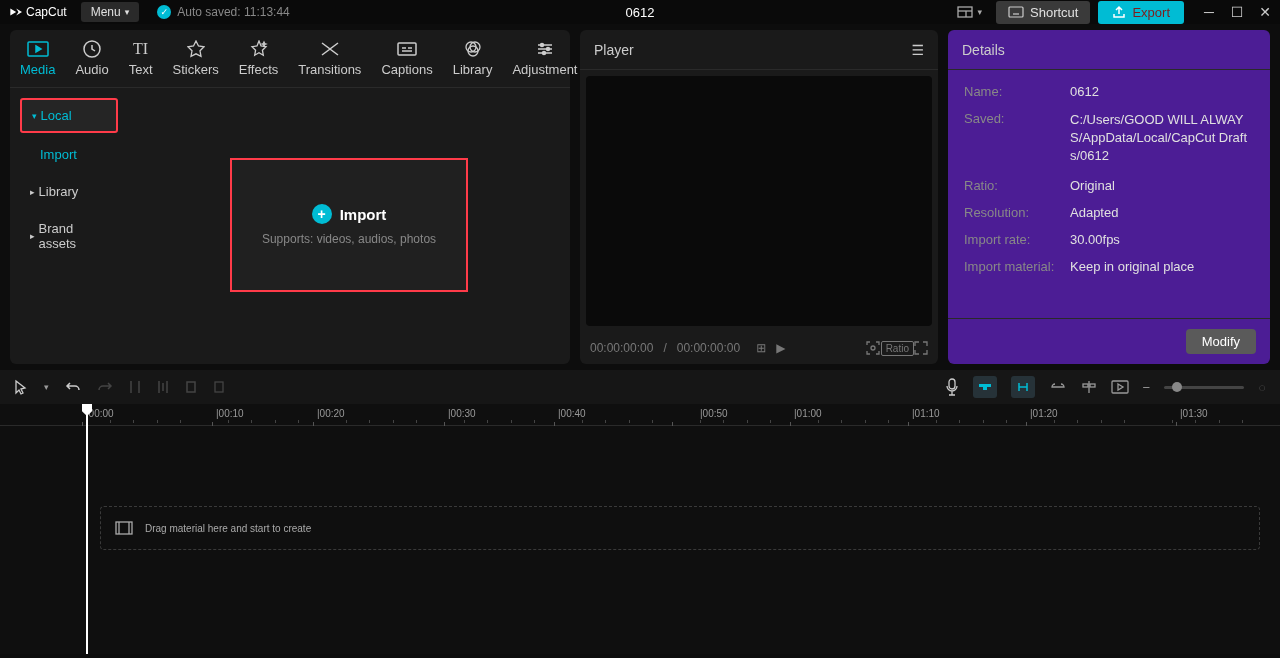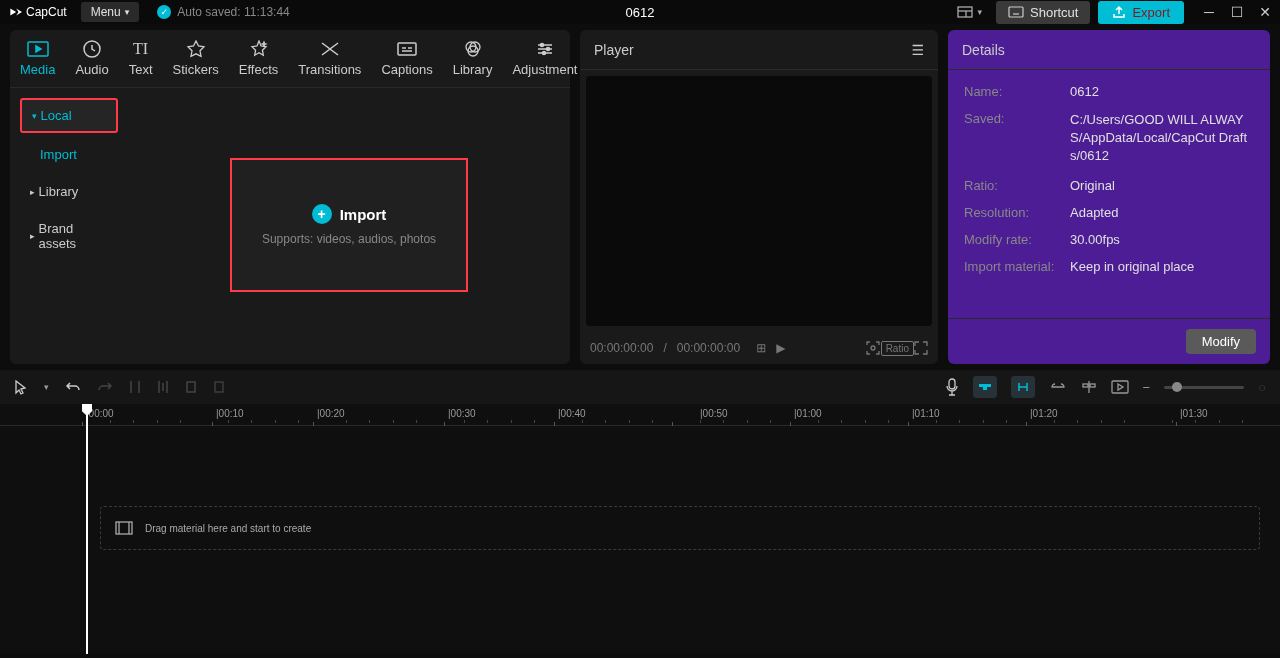--- a/index.html
+++ b/index.html
@@ -289,21 +289,21 @@
         </div>
       <div class="detail-row">
           <span class="detail-label">Ratio:</span>
           <span class="detail-value">Original</span>
         </div>
       <div class="detail-row">
           <span class="detail-label">Resolution:</span>
           <span class="detail-value">Adapted</span>
         </div>
       <div class="detail-row">
-          <span class="detail-label">Modify rate:</span>
+          <span class="detail-label">Import rate:</span>
           <span class="detail-value">30.00fps</span>
         </div>
       <div class="detail-row">
           <span class="detail-label">Import material:</span>
           <span class="detail-value">Keep in original place</span>
         </div>
     </div>
     <div class="details-footer">
       <div class="modify-btn">Modify</div>
     </div>

